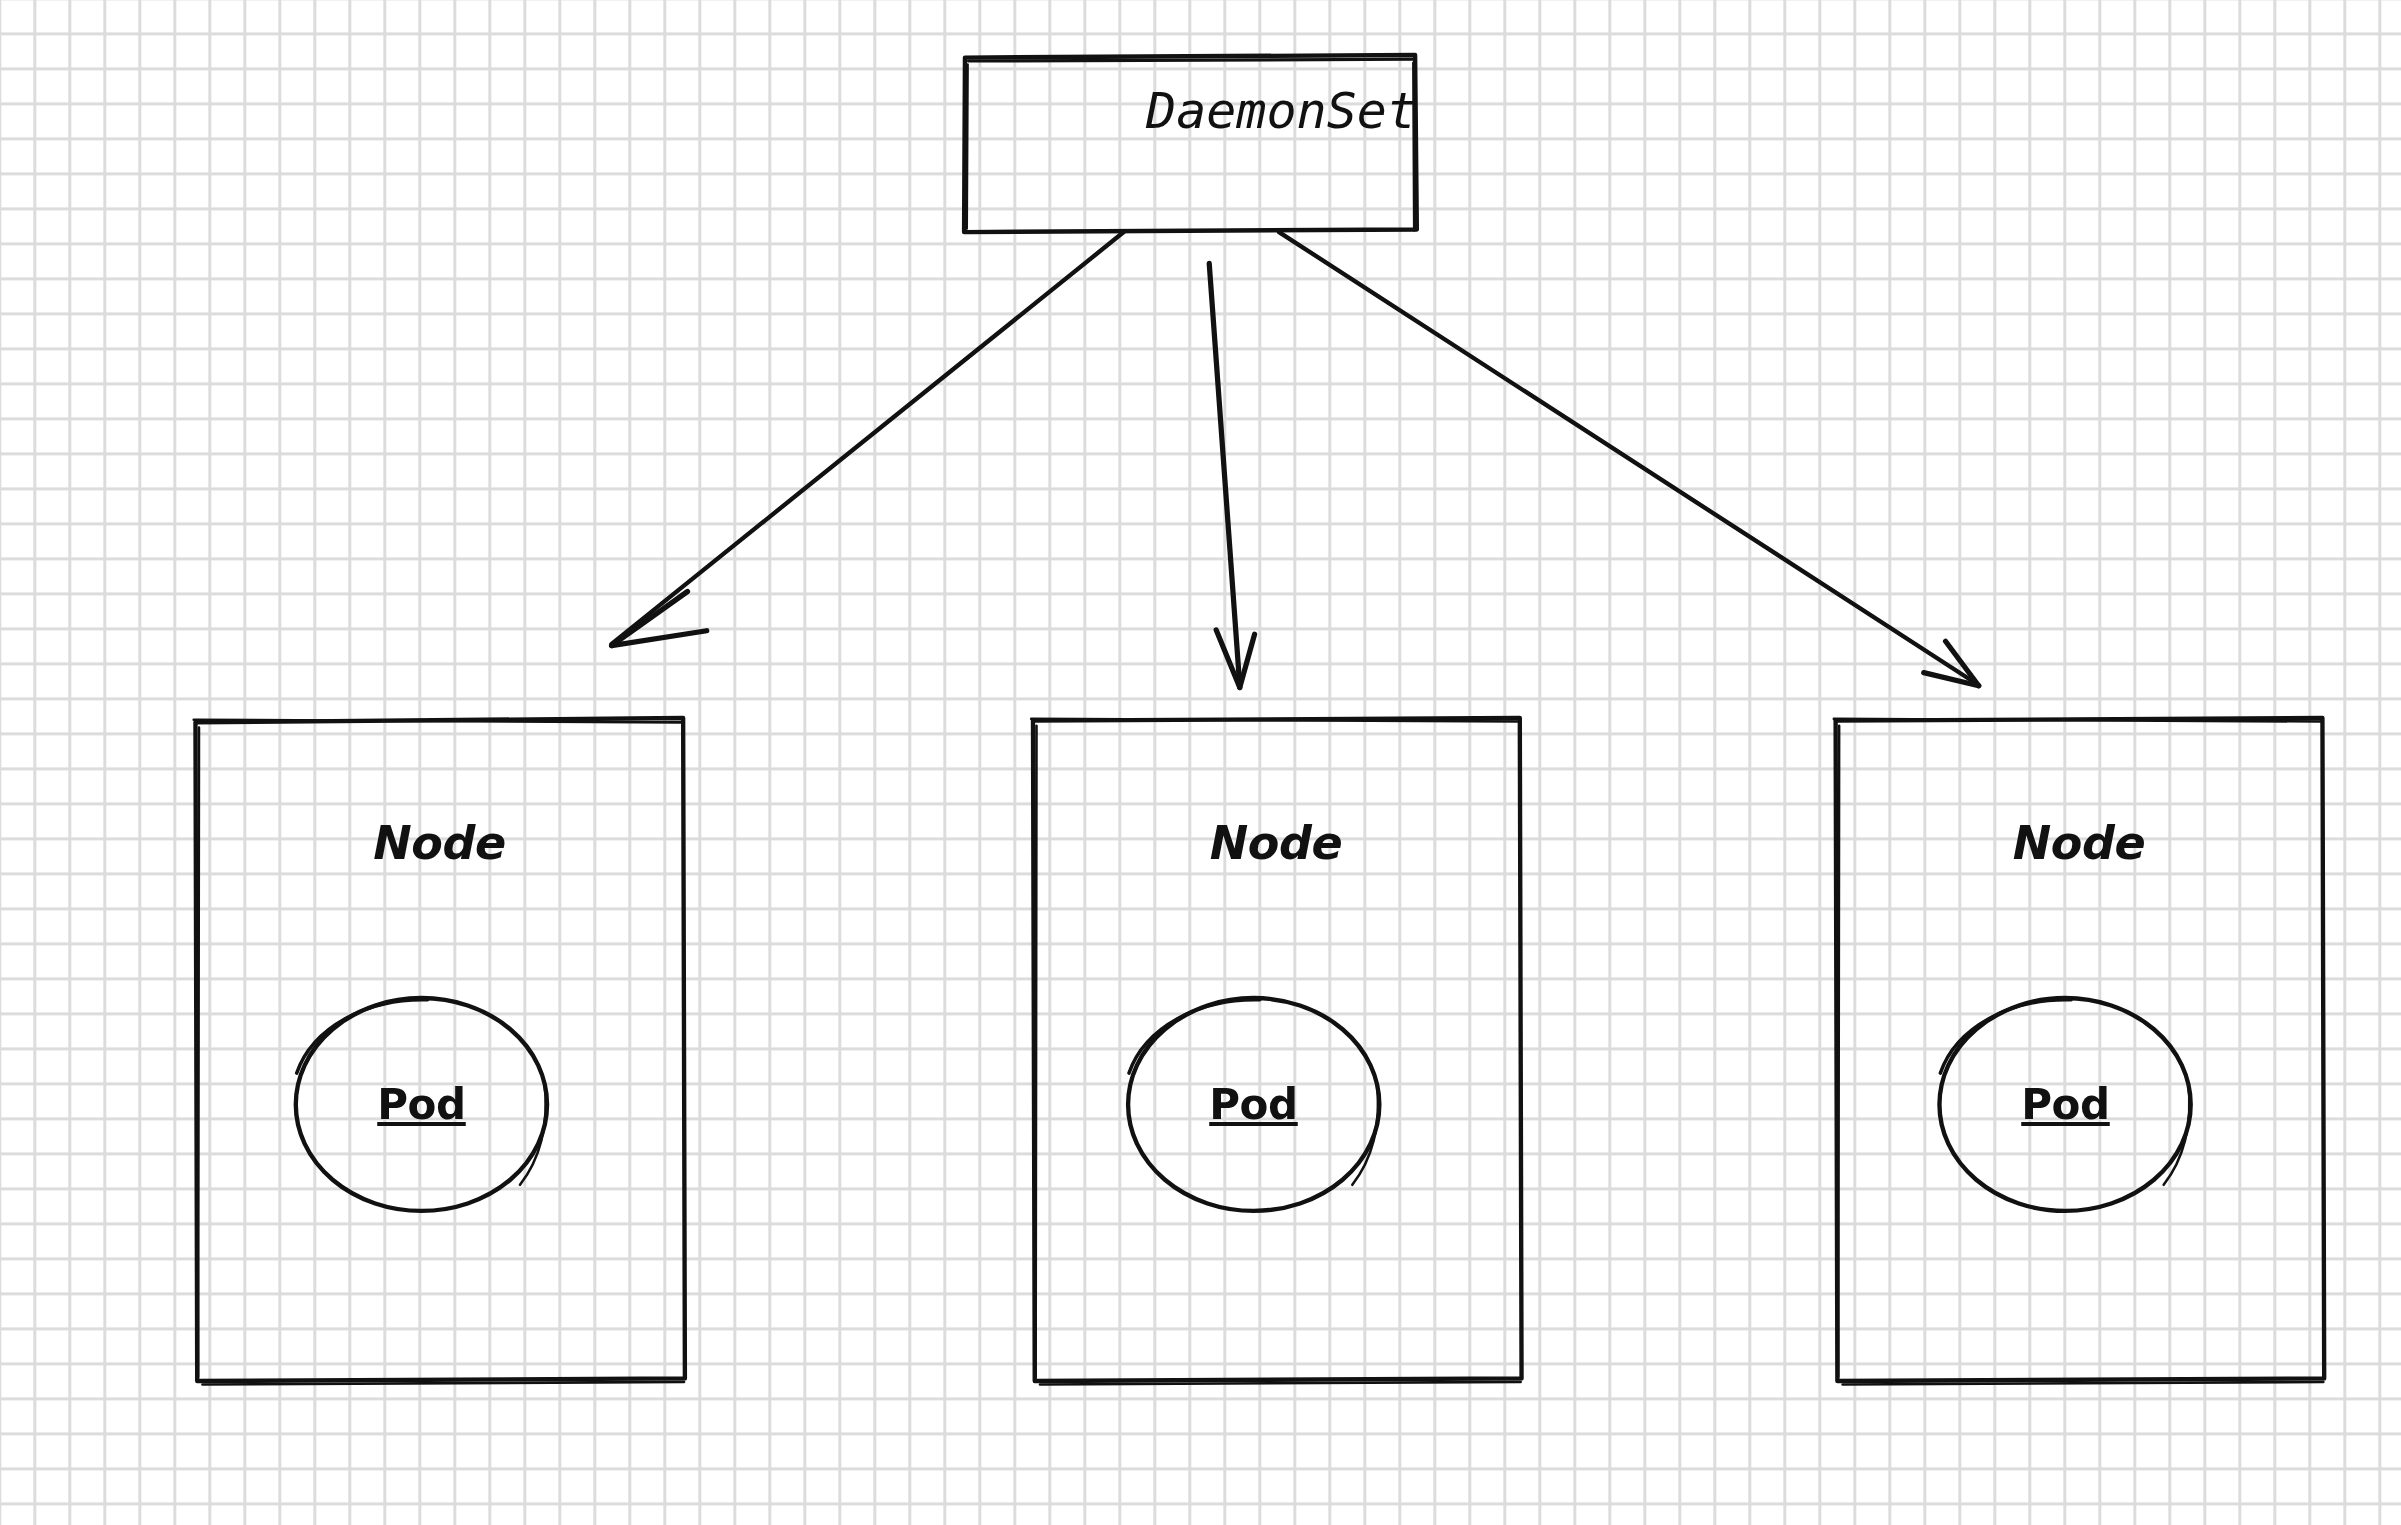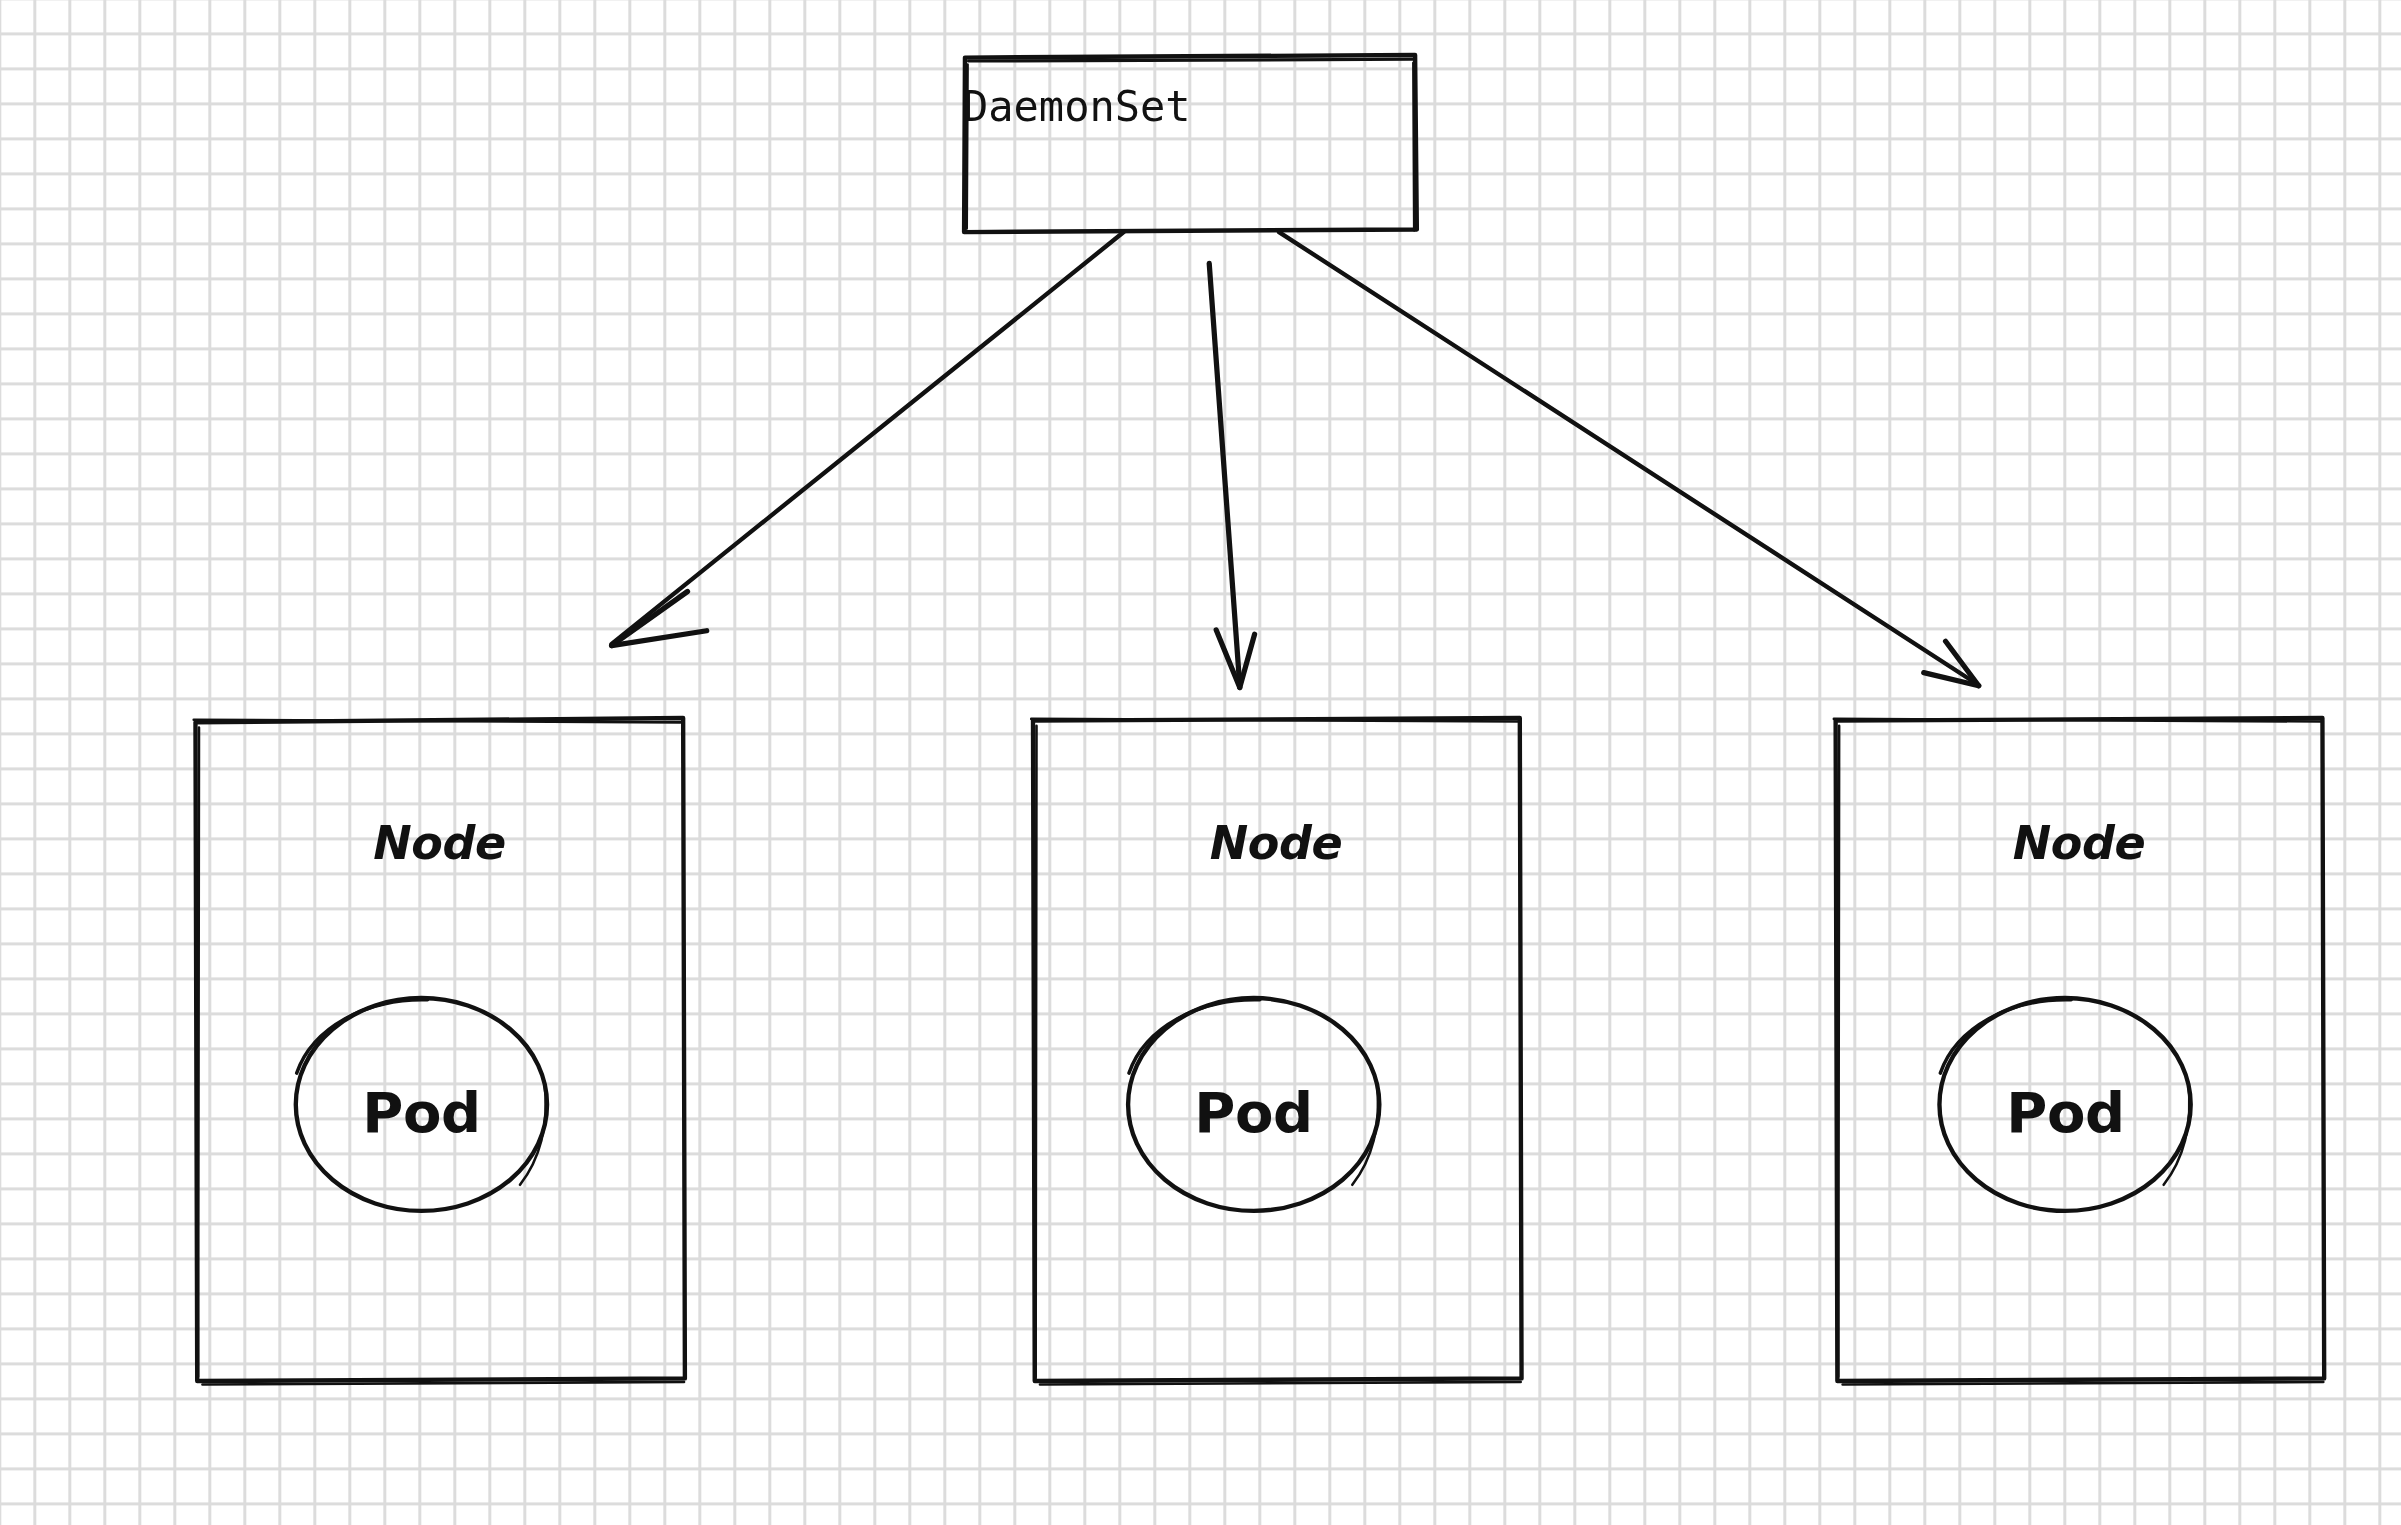--- a/index.html
+++ b/index.html
@@ -39,42 +39,44 @@
     pointer-events: none;
   }
   .lbl {
     position: absolute;
     color: #111111;
     white-space: nowrap;
     pointer-events: auto;
   }
   .lbl-daemonset {
     font-family: "DejaVu Sans Mono", "Liberation Mono", monospace;
-    font-size: 42px;
+    font-size: 50px;
     font-weight: 400;
     letter-spacing: 0px;
     left: 963px;
     top: 82px;
     width: 454px;
-    text-align: left;
+    text-align: right;
+    font-style: italic;
   }
   .lbl-node {
     font-family: "DejaVu Sans", "Liberation Sans", sans-serif;
     font-size: 46px;
     font-weight: 700;
     letter-spacing: -0.4px;
     text-align: center;
     font-style: italic;
   }
   .lbl-pod {
     font-family: "DejaVu Sans", "Liberation Sans", sans-serif;
-    font-size: 56px;
+    font-size: 42px;
     font-weight: 700;
     letter-spacing: -0.4px;
     text-align: center;
+    text-decoration: underline;
   }
 </style>
 </head>
 <body>
 
 <div id="canvas">
 
   <svg id="sketch" viewBox="0 0 2752 1748" xmlns="http://www.w3.org/2000/svg">
 
     <g>

